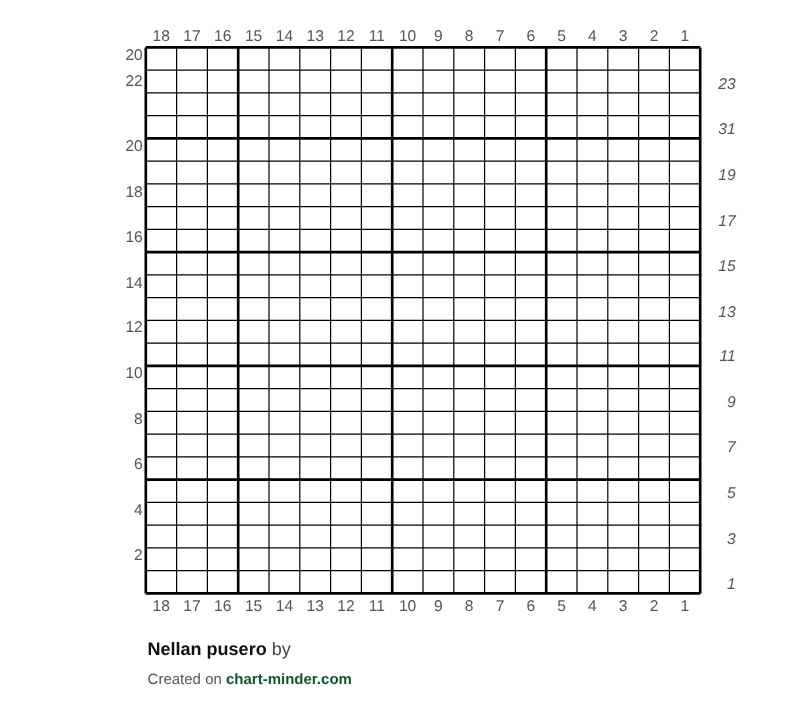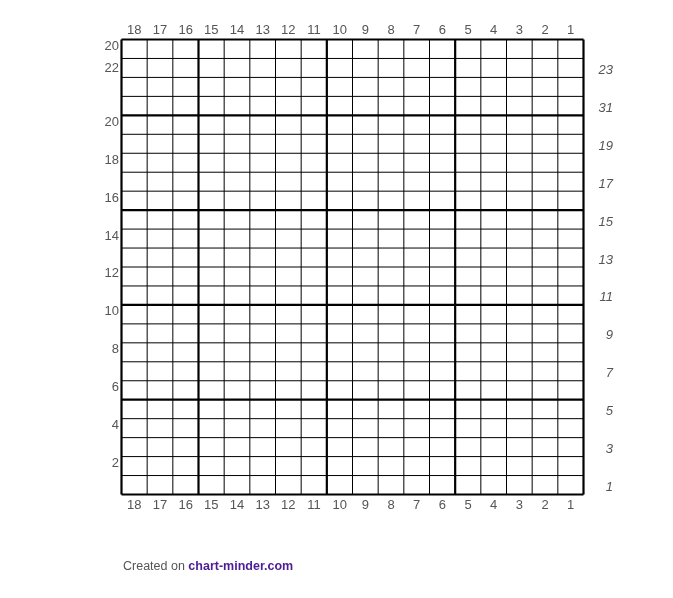--- a/index.html
+++ b/index.html
@@ -8,21 +8,21 @@
   #chart-root { position:absolute; left:0; top:0; width:673px; height:598px;margin-left:16px; }
   .collabel { position:absolute; font-size:13px; color:#555; text-align:center; width:26px; }
   .rowlabel { position:absolute; font-size:13px; color:#555; }
   .rowlabel.left { text-align:right; width:26px; }
   .rowlabel.right { text-align:right; width:26px;font-style:italic; }
   #grid { position:absolute; }
   .title-line { position:absolute; left:107px; top:533px; font-size:15px; color:#111; }
   .title-line b { font-weight:bold; }
   .title-line .by { color:#444; }
   .credit-line { position:absolute; left:107px; top:559px; font-size:12.5px; color:#555; }
-  .credit-line b { color:#4c1d95; font-weight:bold; }
+  .credit-line b { color:#14532d; font-weight:bold; }
 </style>
 </head>
 <body>
 
 <div id="chart-root">
   <div id="top-labels">
       <div class="collabel" style="left: 105.333px; top: 22px;">18</div>
       <div class="collabel" style="left: 131px; top: 22px;">17</div>
       <div class="collabel" style="left: 156.667px; top: 22px;">16</div>
       <div class="collabel" style="left: 182.333px; top: 22px;">15</div>
@@ -129,17 +129,21 @@
       <line x1="105.5" y1="361.79166666666663" x2="567.5" y2="361.79166666666663" stroke="#000000" stroke-width="1"></line>
       <line x1="105.5" y1="380.75" x2="567.5" y2="380.75" stroke="#000000" stroke-width="1"></line>
       <line x1="105.5" y1="399.7083333333333" x2="567.5" y2="399.7083333333333" stroke="#000000" stroke-width="2.2"></line>
       <line x1="105.5" y1="418.66666666666663" x2="567.5" y2="418.66666666666663" stroke="#000000" stroke-width="1"></line>
       <line x1="105.5" y1="437.625" x2="567.5" y2="437.625" stroke="#000000" stroke-width="1"></line>
       <line x1="105.5" y1="456.5833333333333" x2="567.5" y2="456.5833333333333" stroke="#000000" stroke-width="1"></line>
       <line x1="105.5" y1="475.54166666666663" x2="567.5" y2="475.54166666666663" stroke="#000000" stroke-width="1"></line>
       <line x1="105.5" y1="494.5" x2="567.5" y2="494.5" stroke="#000000" stroke-width="2.2"></line>
     </svg>
 
+  <div class="title-line">
+    <b>Nellan pusero</b>
+    <span class="by">by</span>
+  </div>
   <div class="credit-line">
     <span>Created on</span>
     <b>chart-minder.com</b>
   </div>
 </div>
 
 </body></html>

